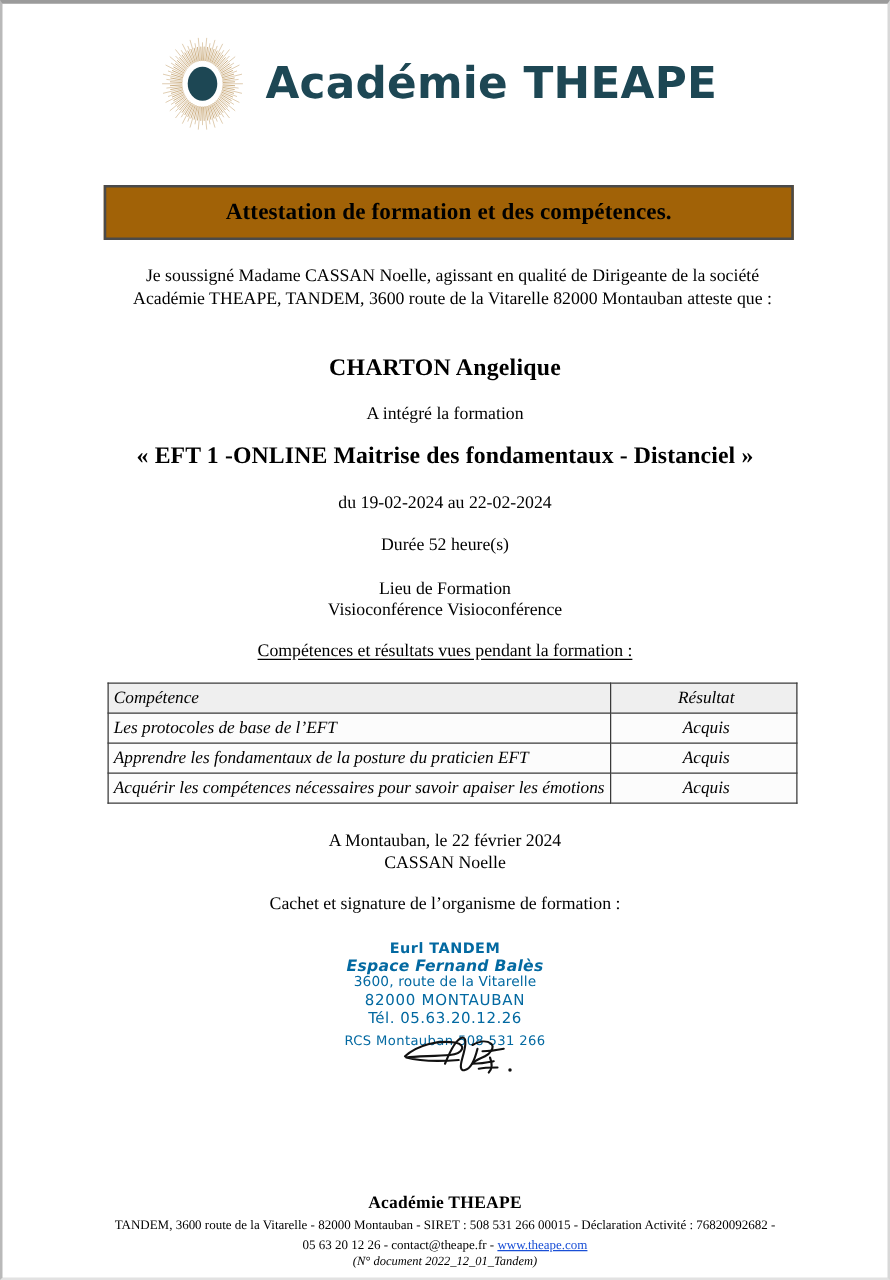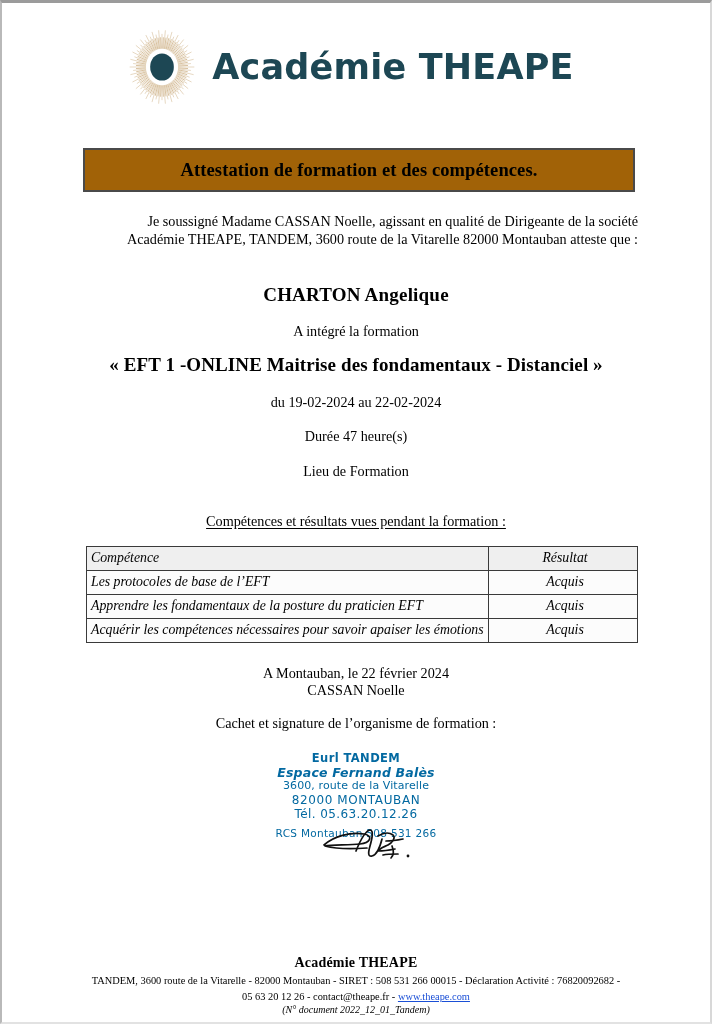--- a/index.html
+++ b/index.html
@@ -81,21 +81,21 @@
   }
 
   
   .intro {
     position: absolute;
     left: 84px;
     top: 210px;
     width: 552px;
     font-size: 14.2px;
     line-height: 17.5px;
-    text-align: right;
+    text-align: center;
   }
   .intro div { white-space: nowrap; }
 
   
   .c-block {
     position: absolute;
     left: 0;
     right: 0;
     text-align: center;
   }
@@ -380,22 +380,23 @@
 
   <div class="intro">
     <div>Je soussigné Madame CASSAN Noelle, agissant en qualité de Dirigeante de la société</div>
     <div>Académie THEAPE, TANDEM, 3600 route de la Vitarelle 82000 Montauban atteste que :</div>
   </div>
 
   <div class="c-block trainee-name">CHARTON Angelique</div>
   <div class="c-block integrated">A intégré la formation</div>
   <div class="c-block course-title">« EFT 1 -ONLINE  Maitrise des fondamentaux  - Distanciel »</div>
   <div class="c-block dates">du 19-02-2024 au 22-02-2024</div>
-  <div class="c-block duration">Durée 47 heure(s)</div>
+  <div class="c-block duration">Durée 52 heure(s)</div>
   <div class="c-block place-label">Lieu de Formation</div>
+  <div class="c-block place-value">Visioconférence    Visioconférence</div>
   <div class="c-block comp-heading">
     <span>Compétences et résultats vues pendant la formation :</span>
   </div>
 
   <div class="table-wrap">
     <table class="comp-table">
       <thead>
         <tr>
           <th class="col-comp">Compétence</th>
           <th class="col-res">Résultat</th>

